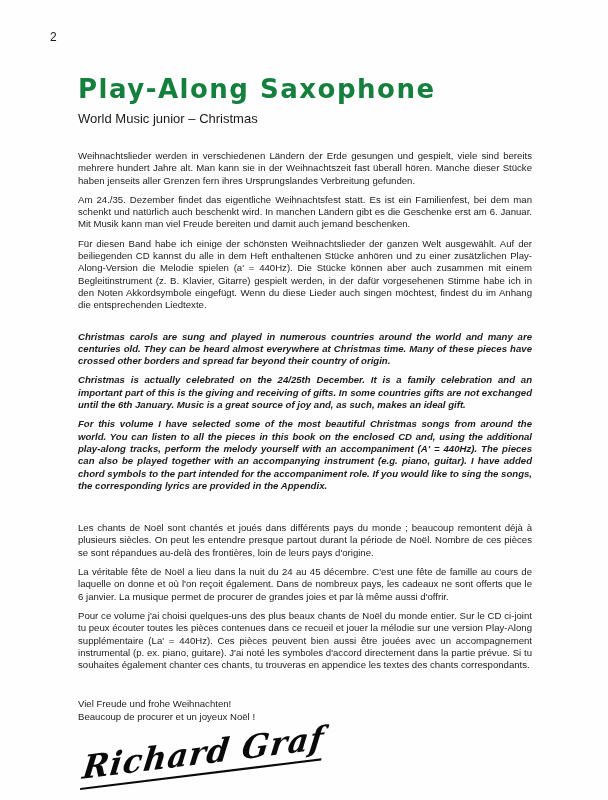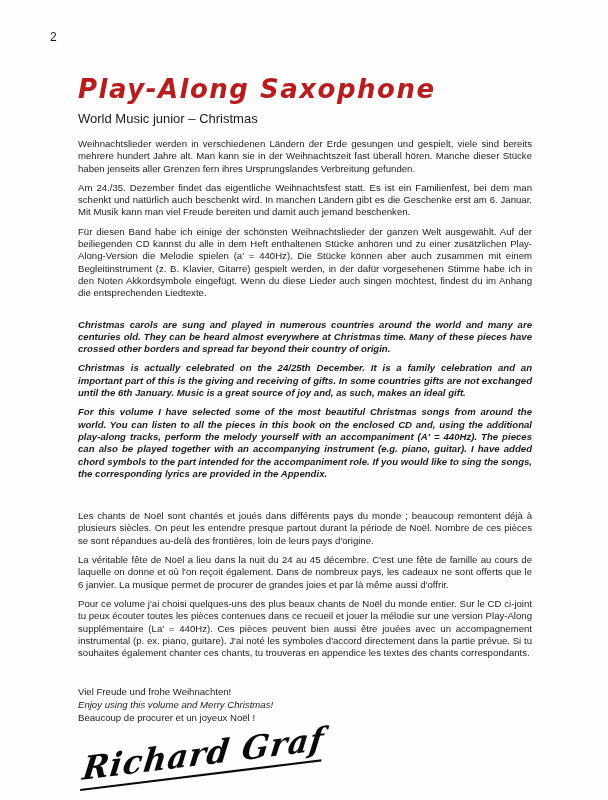--- a/index.html
+++ b/index.html
@@ -28,30 +28,29 @@
     position: absolute;
     top: 74px;
     left: 78px;
     width: 454px;
   }
   .title {
     font-family: "DejaVu Sans", sans-serif;
     font-weight: bold;
     font-size: 26px;
     letter-spacing: 1.5px;
-    color: #b91c1c;
-    font-style: italic;
+    color: #15803d;
   }
   .subtitle {
     font-size: 13px;
     margin-top: 7px;
     color: #1a1a1a;
   }
   .section { margin-top: 0; }
-  .section-de { margin-top: 12px; }
+  .section-de { margin-top: 24px; }
   .section-en { margin-top: 19px; font-weight: bold; }
   .section-fr { margin-top: 30px; }
   .para {
     font-size: 9.6px;
     line-height: 12.3px;
     text-align: justify;
     margin-bottom: 7px;
     color: #1c1c1c;
   }
   .section-en .para { font-style: italic; }
@@ -107,21 +106,20 @@
     </div>
 
     <div class="section section-fr">
       <p class="para">Les chants de Noël sont chantés et joués dans différents pays du monde ; beaucoup remontent déjà à plusieurs siècles. On peut les entendre presque partout durant la période de Noël. Nombre de ces pièces se sont répandues au-delà des frontières, loin de leurs pays d'origine.</p>
       <p class="para">La véritable fête de Noël a lieu dans la nuit du 24 au 45 décembre. C'est une fête de famille au cours de laquelle on donne et où l'on reçoit également. Dans de nombreux pays, les cadeaux ne sont offerts que le 6 janvier. La musique permet de procurer de grandes joies et par là même aussi d'offrir.</p>
       <p class="para">Pour ce volume j'ai choisi quelques-uns des plus beaux chants de Noël du monde entier. Sur le CD ci-joint tu peux écouter toutes les pièces contenues dans ce recueil et jouer la mélodie sur une version Play-Along supplémentaire (La' = 440Hz). Ces pièces peuvent bien aussi être jouées avec un accompagnement instrumental (p. ex. piano, guitare). J'ai noté les symboles d'accord directement dans la partie prévue. Si tu souhaites également chanter ces chants, tu trouveras en appendice les textes des chants correspondants.</p>
     </div>
 
     <div class="closing">
       <div class="line-de">Viel Freude und frohe Weihnachten!</div>
-      <div class="line-en">Enjoy using this volume and Merry Christmas!</div>
       <div class="line-fr">Beaucoup de procurer et un joyeux Noël !</div>
     </div>
 
     <div class="signature-wrap">
       <span class="signature">Richard Graf</span>
     </div>
 
   </div>
 </div>
 

